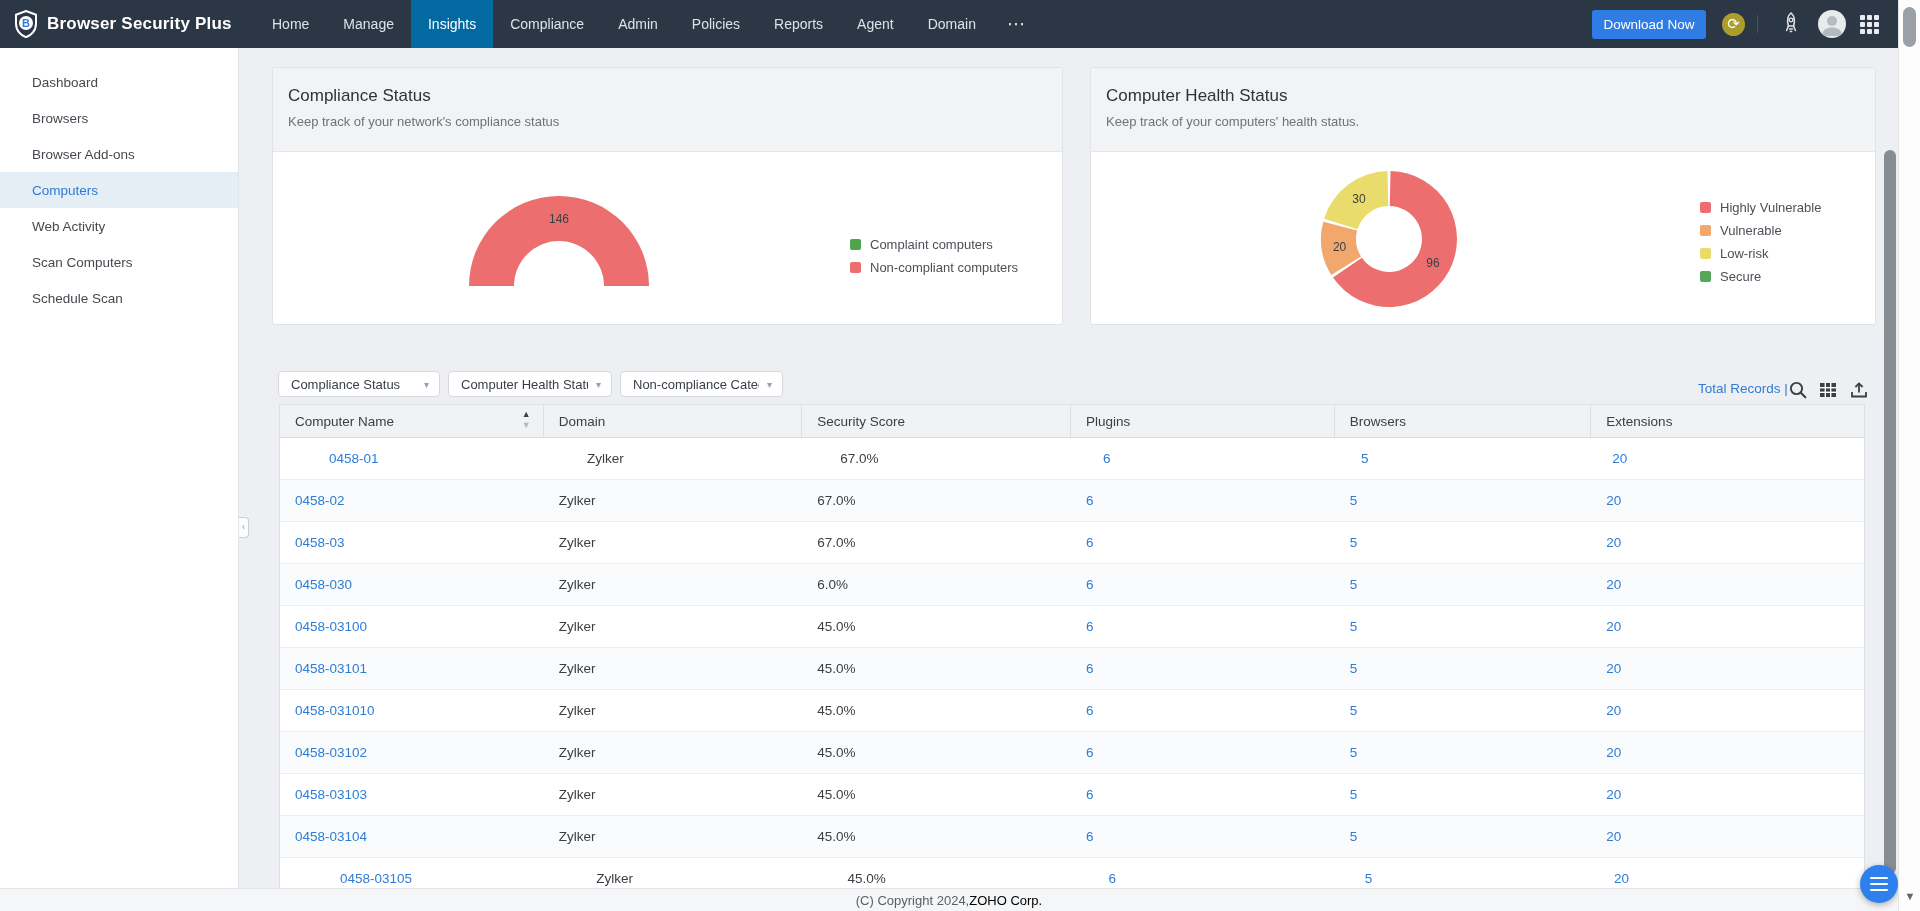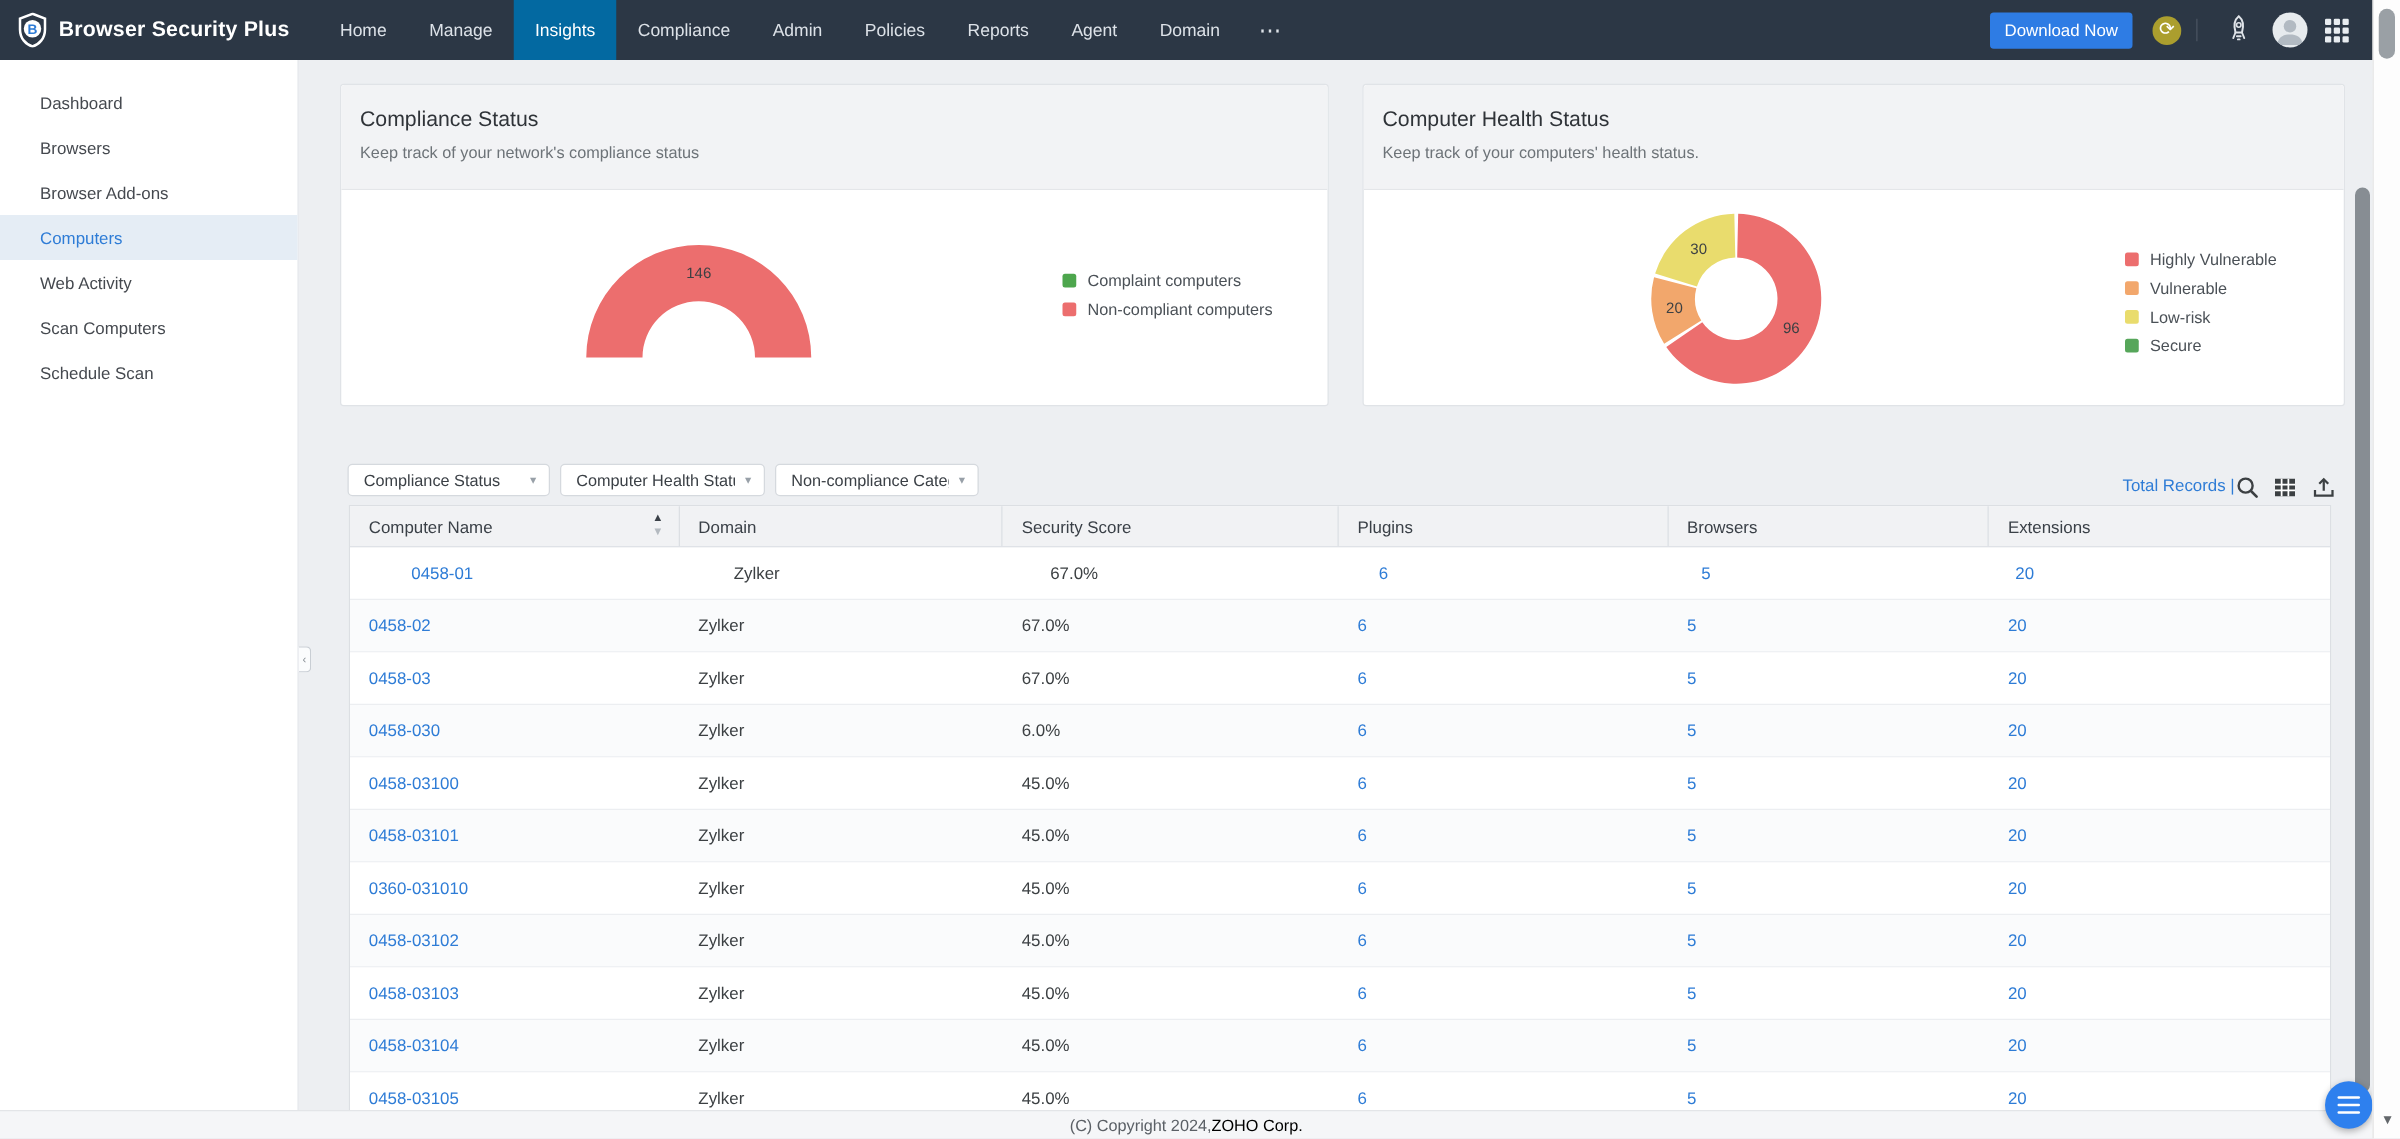--- a/index.html
+++ b/index.html
@@ -170,21 +170,21 @@
 
   <section class="card" style="left:272px;top:67px;width:791px;height:258px;">
     <div class="card-head">
       <h2 class="card-title">Compliance Status</h2>
       <p class="card-sub">Keep track of your network's compliance status</p>
     </div>
     <svg id="chart-0" class="abs" style="left:186px;top:123px;" width="200" height="100" viewBox="0 0 200 100">
         <path d="M 10 94.99999999999999 A 90 90 0 0 1 190 95 L 145 95 A 45 45 0 0 0 55 95 Z" fill="#ec6e6e"></path>
         <text x="100" y="31.5" text-anchor="middle" font-size="12" fill="#3c4043">146</text>
       </svg>
-    <div class="legend" id="legend-0" style="left:577px;top:149px;text-align:right;">
+    <div class="legend" id="legend-0" style="left:577px;top:169px;text-align:right;">
         <div class="legend-row">
           <span class="legend-sq" style="background: rgb(77, 166, 77);"></span>
           <span class="legend-lb">Complaint computers</span>
         </div>
         <div class="legend-row">
           <span class="legend-sq" style="background: rgb(236, 110, 110);"></span>
           <span class="legend-lb">Non-compliant computers</span>
         </div>
       </div>
   </section>
@@ -380,21 +380,21 @@
           </div>
           <div class="td" style="width: 257px;">
             <a>5</a>
           </div>
           <div class="td" style="width: 273px;">
             <a>20</a>
           </div>
         </div>
         <div class="tr">
           <div class="td" style="width: 264px;">
-            <a>0360-031010</a>
+            <a>0458-031010</a>
           </div>
           <div class="td" style="width: 259px;">Zylker</div>
           <div class="td" style="width: 269px;">45.0%</div>
           <div class="td" style="width: 264px;">
             <a>6</a>
           </div>
           <div class="td" style="width: 257px;">
             <a>5</a>
           </div>
           <div class="td" style="width: 273px;">
@@ -443,21 +443,21 @@
             <a>6</a>
           </div>
           <div class="td" style="width: 257px;">
             <a>5</a>
           </div>
           <div class="td" style="width: 273px;">
             <a>20</a>
           </div>
         </div>
         <div class="tr">
-          <div class="td" style="width: 264px;">
+          <div class="td" style="width: 264px; margin-left: 45px;">
             <a>0458-03105</a>
           </div>
           <div class="td" style="width: 259px;">Zylker</div>
           <div class="td" style="width: 269px;">45.0%</div>
           <div class="td" style="width: 264px;">
             <a>6</a>
           </div>
           <div class="td" style="width: 257px;">
             <a>5</a>
           </div>

